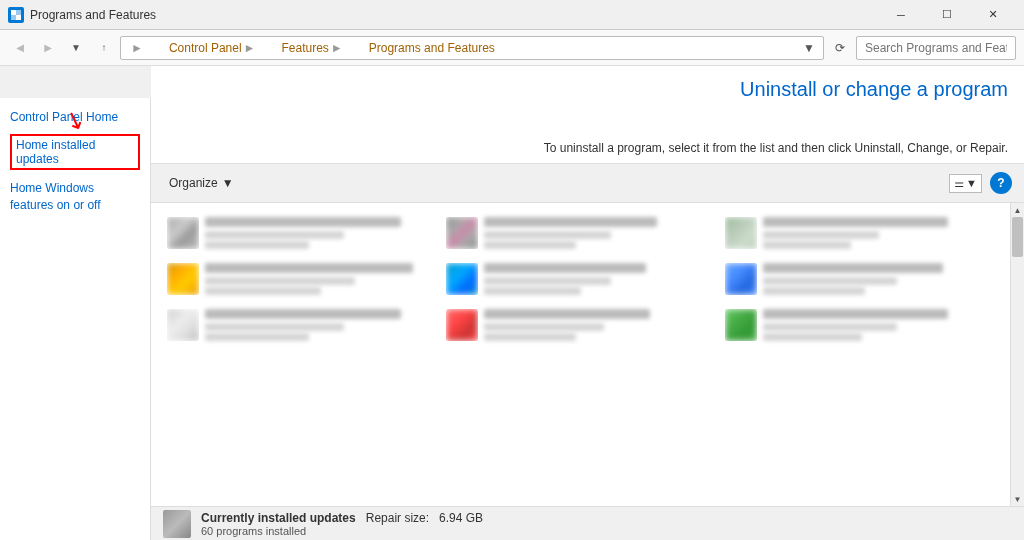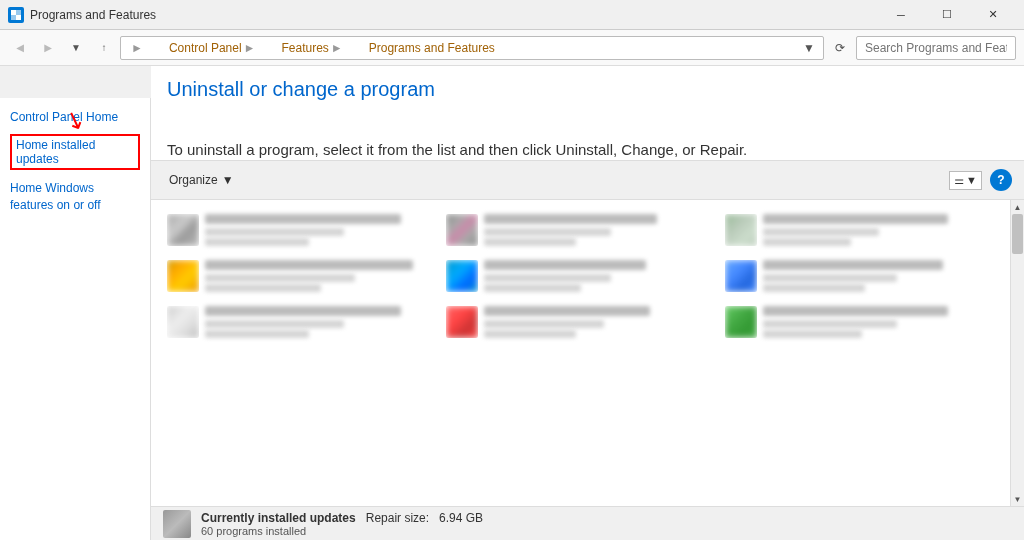--- a/index.html
+++ b/index.html
@@ -162,30 +162,31 @@
     
     .right-panel {
       flex: 1;
       display: flex;
       flex-direction: column;
       background: white;
       overflow: hidden;
     }
 
     .right-header {
-      padding: 12px 16px 2px;
+      padding: 12px 16px 8px;
+      text-align: right;
     }
     .right-title {
       font-size: 20px;
       color: #0066cc;
       font-weight: 300;
       margin-bottom: 4px;
     }
     .right-subtitle {
-      font-size: 15px;
+      font-size: 12px;
       color: #333;
       margin-top: 40px;
     }
 
     
     .toolbar {
       display: flex;
       align-items: center;
       background: #f0f0f0;
       border-top: 1px solid #ddd;

